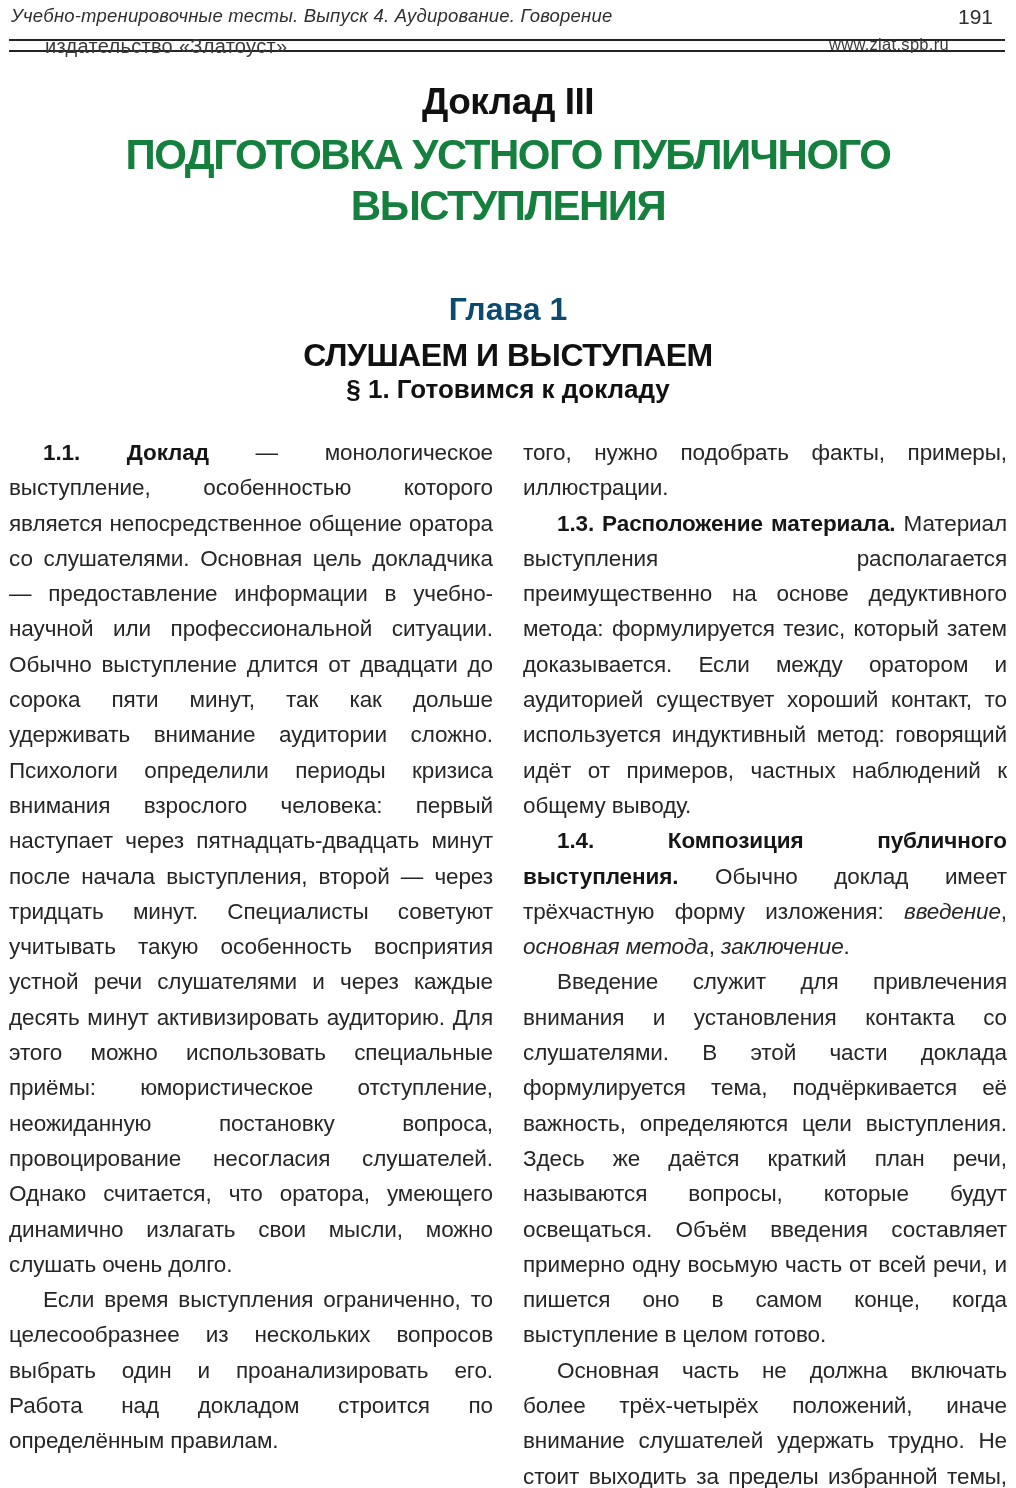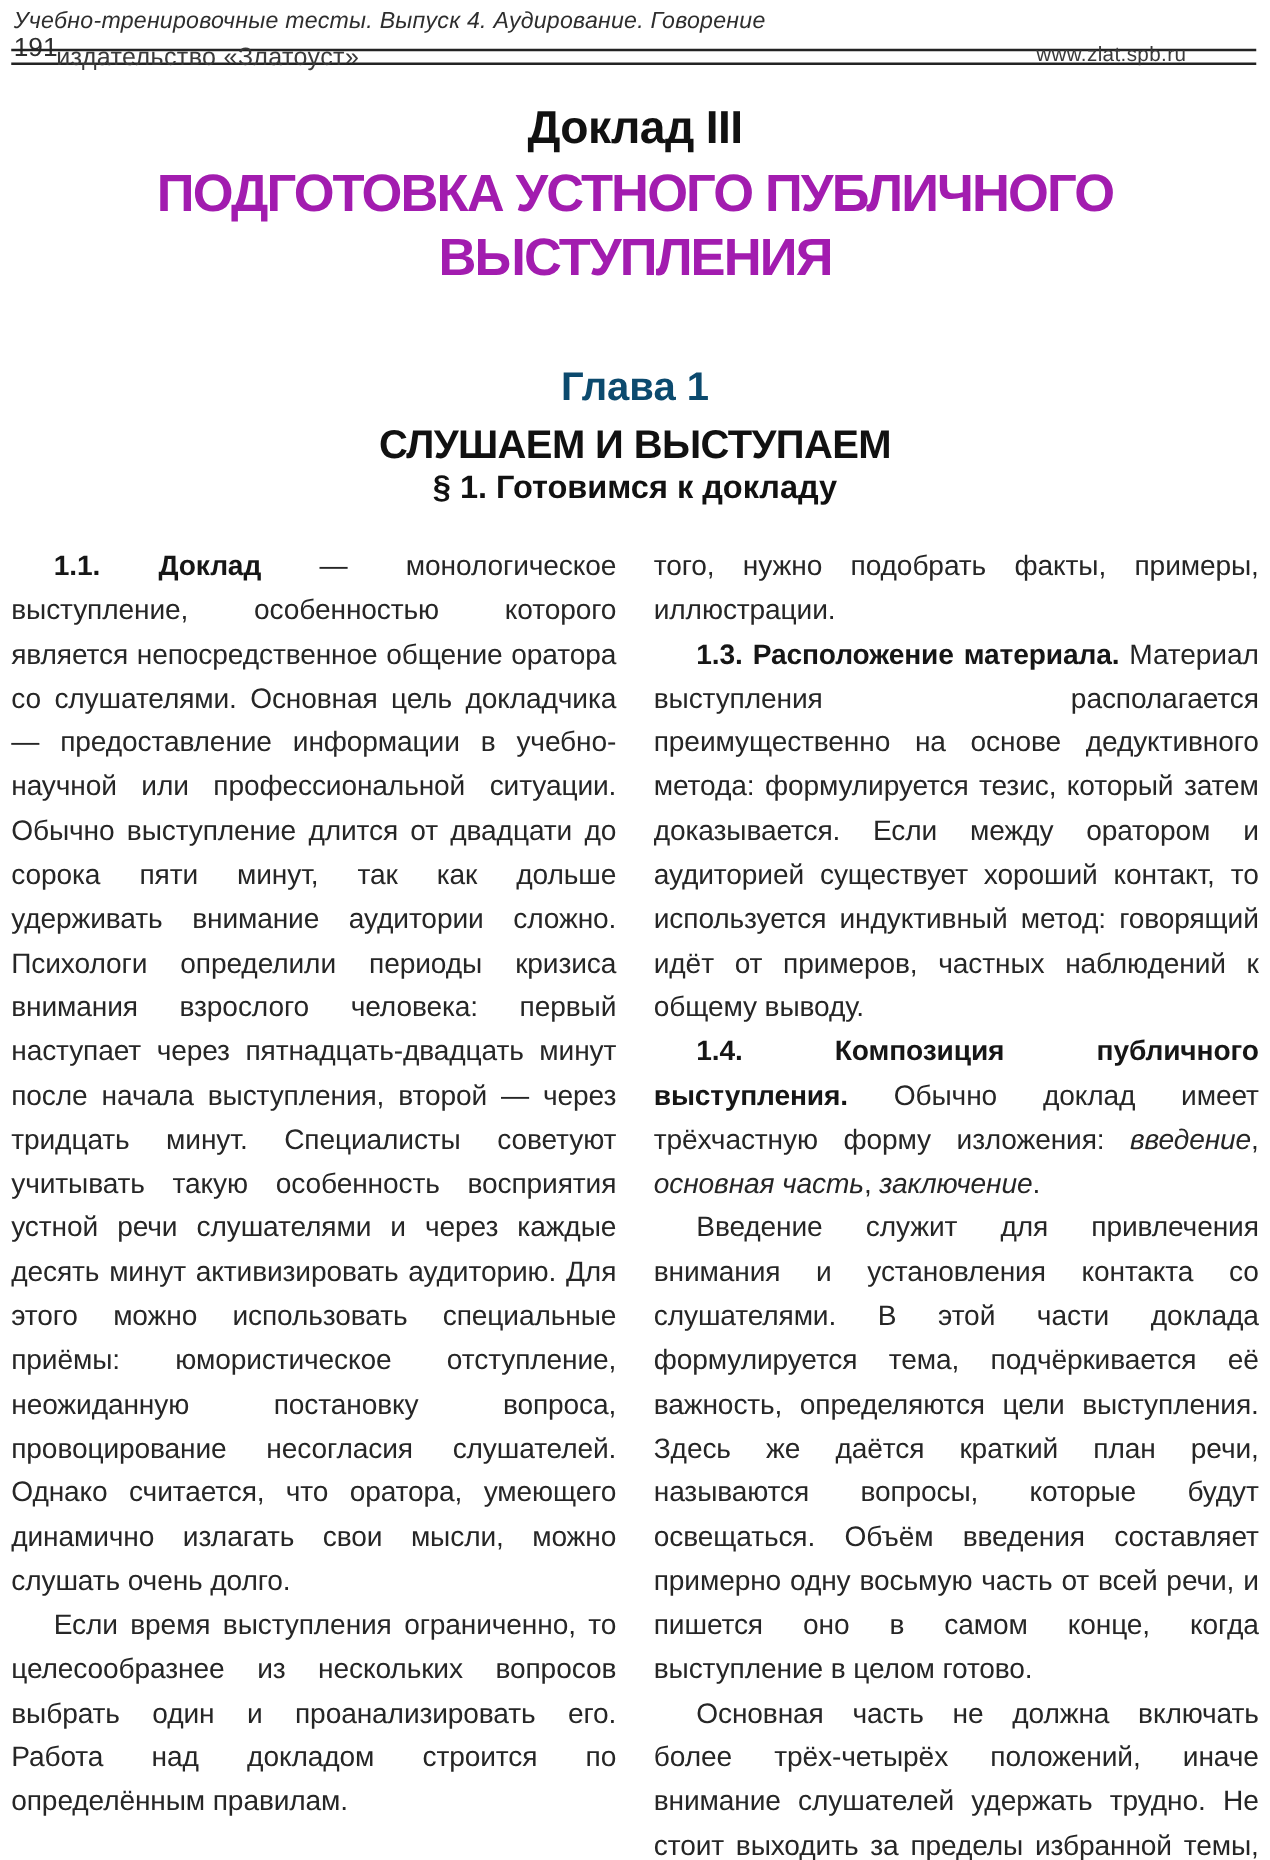--- a/index.html
+++ b/index.html
@@ -7,21 +7,21 @@
     width:1016px; height:1488px; overflow:hidden;
     font-family:"Liberation Sans", sans-serif;
     color:#242424;
     -webkit-font-smoothing:antialiased;
   }
   .page { box-sizing:border-box; width:1016px; height:1488px; padding:0 9px; overflow:hidden; }
 
   
   .running-header {
     display:flex; justify-content:space-between; align-items:flex-start;
-    padding:5px 14px 0 2px; height:26px;flex-direction:column;
+    padding:5px 14px 0 2px; height:26px;
   }
   .running-title { font-style:italic; font-size:18.5px; color:#2e2e2e; letter-spacing:0.2px; }
   .page-number { font-size:21px; color:#2e2e2e; }
 
   
   .rule-strip { position:relative; height:26px; margin-top:2px; }
   .rule { position:absolute; left:0; right:2px; height:2px; background:#232323; }
   .rule.r1 { top:6px; }
   .rule.r2 { top:17px; }
   .publisher {
@@ -31,21 +31,21 @@
     position:absolute; right:58px; top:2px; font-size:16.5px; color:#3a3a3a; letter-spacing:0.3px;
   }
 
   
   .section-kicker {
     margin-top:22px; text-align:center;
     font-weight:bold; font-size:37px; color:#111; letter-spacing:-0.5px;
   }
   .section-title {
     text-align:center; font-weight:bold; font-size:42px; line-height:51px;
-    color:#a21caf; letter-spacing:-1.5px; margin-top:6px;
+    color:#15803d; letter-spacing:-1.5px; margin-top:6px;
   }
   .chapter-kicker {
     margin-top:60px; text-align:center; font-weight:bold; font-size:32px; color:#0c4a6e;
   }
   .chapter-title {
     margin-top:9px; text-align:center; font-weight:bold; font-size:32px; color:#111; letter-spacing:-0.5px;
   }
   .para-heading {
     text-align:center; font-weight:bold; font-size:26px; color:#111;
   }
@@ -96,21 +96,21 @@
 
     <div class="col" lang="ru">
       <p><span class="lead">1.1. Доклад</span><span> — монологическое выступление, особенностью которого является непосредственное общение оратора со слушателями. Основная цель докладчика — предоставление информации в учебно-научной или профессиональной ситуации. Обычно выступление длится от двадцати до сорока пяти минут, так как дольше удерживать внимание аудитории сложно. Психологи определили периоды кризиса внимания взрослого человека: первый наступает через пятнадцать-двадцать минут после начала выступления, второй — через тридцать минут. Специалисты советуют учитывать такую особенность восприятия устной речи слушателями и через каждые десять минут активизировать аудиторию. Для этого можно использовать специальные приёмы: юмористическое отступление, неожиданную постановку вопроса, провоцирование несогласия слушателей. Однако считается, что оратора, умеющего динамично излагать свои мысли, можно слушать очень долго.</span></p>
       <p><span>Если время выступления ограниченно, то целесообразнее из нескольких вопросов выбрать один и проанализировать его. Работа над докладом строится по определённым правилам.</span></p>
 
     </div>
 
     <div class="col" lang="ru">
       <p class="no-indent"><span>того, нужно подобрать факты, примеры, иллюстрации.</span></p>
       <p><span class="lead">1.3. Расположение материала.</span><span> Материал выступления располагается преимущественно на основе дедуктивного метода: формулируется тезис, который затем доказывается. Если между оратором и аудиторией существует хороший контакт, то используется индуктивный метод: говорящий идёт от примеров, частных наблюдений к общему выводу.</span></p>
-      <p><span class="lead">1.4. Композиция публичного выступления.</span><span> Обычно доклад имеет трёхчастную форму изложения: </span><span class="it">введение</span><span>, </span><span class="it">основная часть</span><span>, </span><span class="it">заключение</span><span>.</span></p>
+      <p><span class="lead">1.4. Композиция публичного выступления.</span><span> Обычно доклад имеет трёхчастную форму изложения: </span><span class="it">введение</span><span>, </span><span class="it">основная метода</span><span>, </span><span class="it">заключение</span><span>.</span></p>
       <p><span>Введение служит для привлечения внимания и установления контакта со слушателями. В этой части доклада формулируется тема, подчёркивается её важность, определяются цели выступления. Здесь же даётся краткий план речи, называются вопросы, которые будут освещаться. Объём введения составляет примерно одну восьмую часть от всей речи, и пишется оно в самом конце, когда выступление в целом готово.</span></p>
       <p><span>Основная часть не должна включать более трёх-четырёх положений, иначе внимание слушателей удержать трудно. Не стоит выходить за пределы избранной темы, «перескакивать» с одного пункта плана на другой и усложнять отдельные положения речи. Целесообразно также приводить другие мнения по рассматриваемым вопросам. Доказательства следует располагать от самого слабого к более сильному, последовательно останавливаясь на каждом.</span></p>
 
     </div>
 
   </div>
 
 </div>
 
 </body></html>

